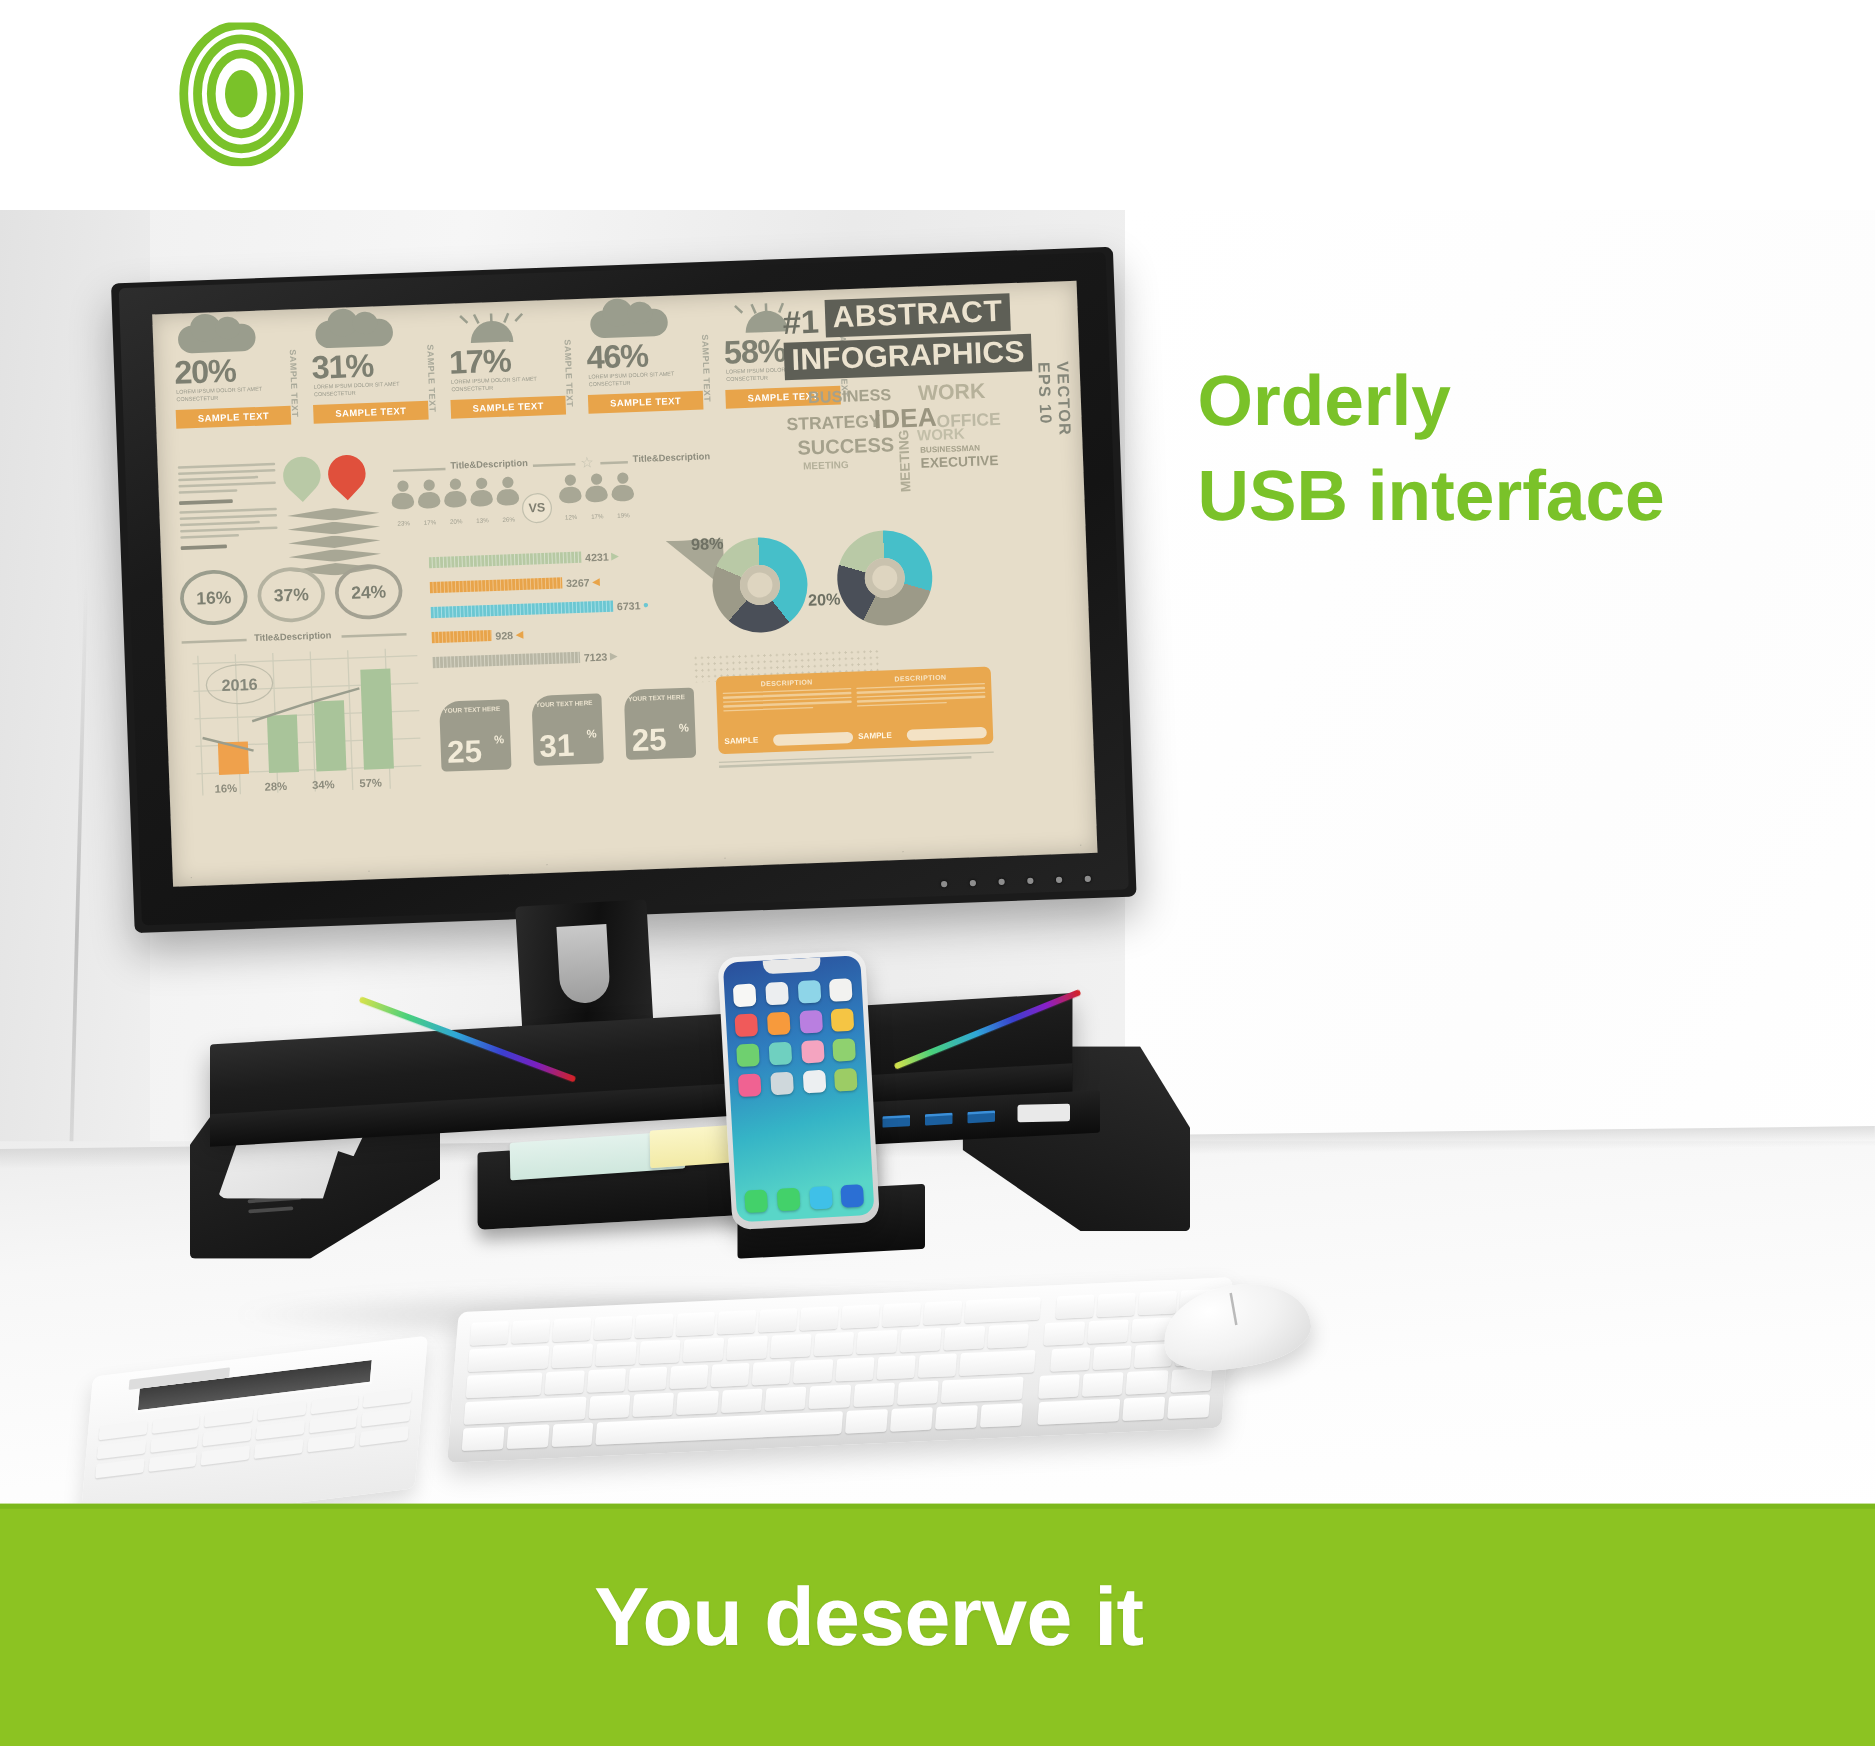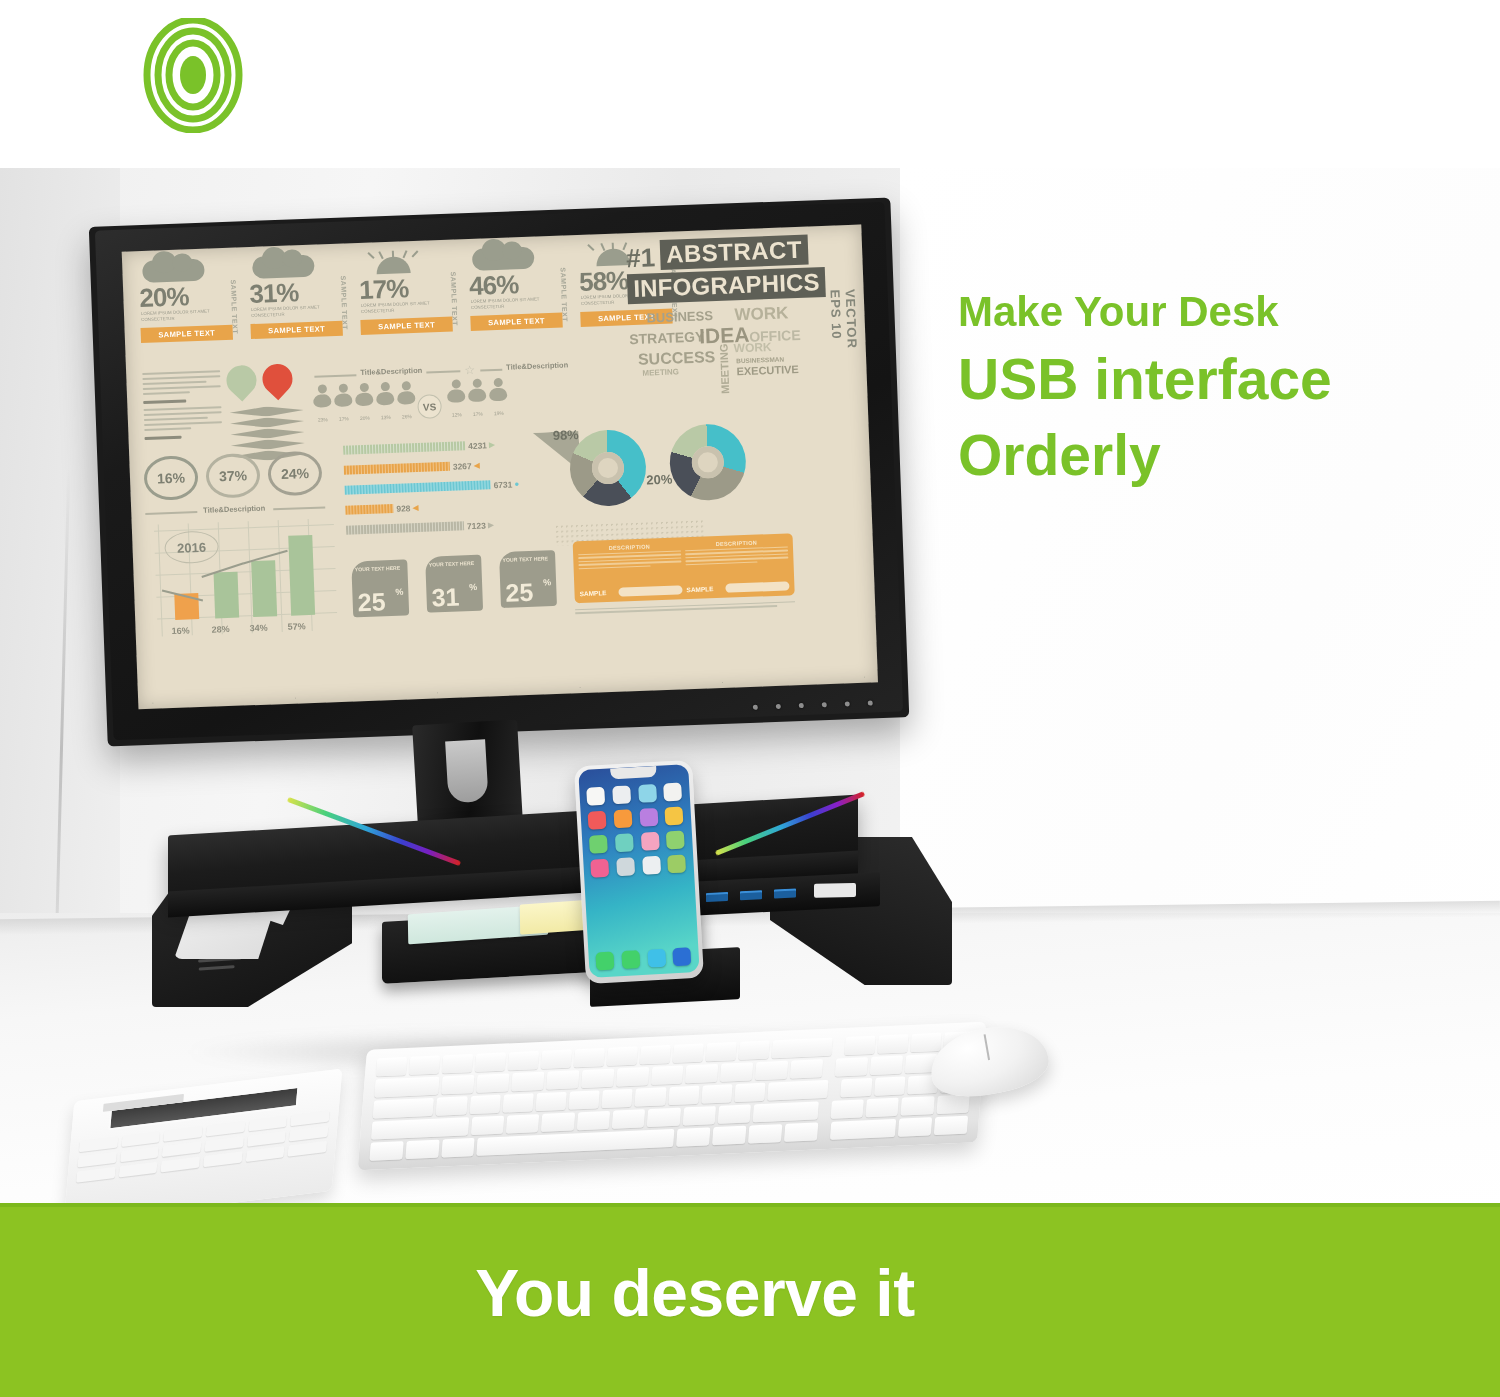--- a/index.html
+++ b/index.html
@@ -441,23 +441,22 @@
 <div id="photo">
   <div class="wall"></div>
   <div class="wall-left"></div>
   <div class="wall-corner"></div>
   <div class="wall-right"></div>
   <div class="desk"></div>
   <div class="desk-edge"></div>
   <div class="sh-stand"></div>
 
   <div id="marketing-copy">
-    <div class="mk-sm">Make Your Desk</div>
+    <div class="mk-lg">Orderly</div>
     <div class="mk-lg">USB interface</div>
-    <div class="mk-lg">Orderly</div>
   </div>
 
   <div id="monitor">
     <div class="mon-shadow"></div>
     <div class="mon-bezel">
       <div class="mon-screen">
 
         <div class="ig">
 
           <div class="ig-row1">

